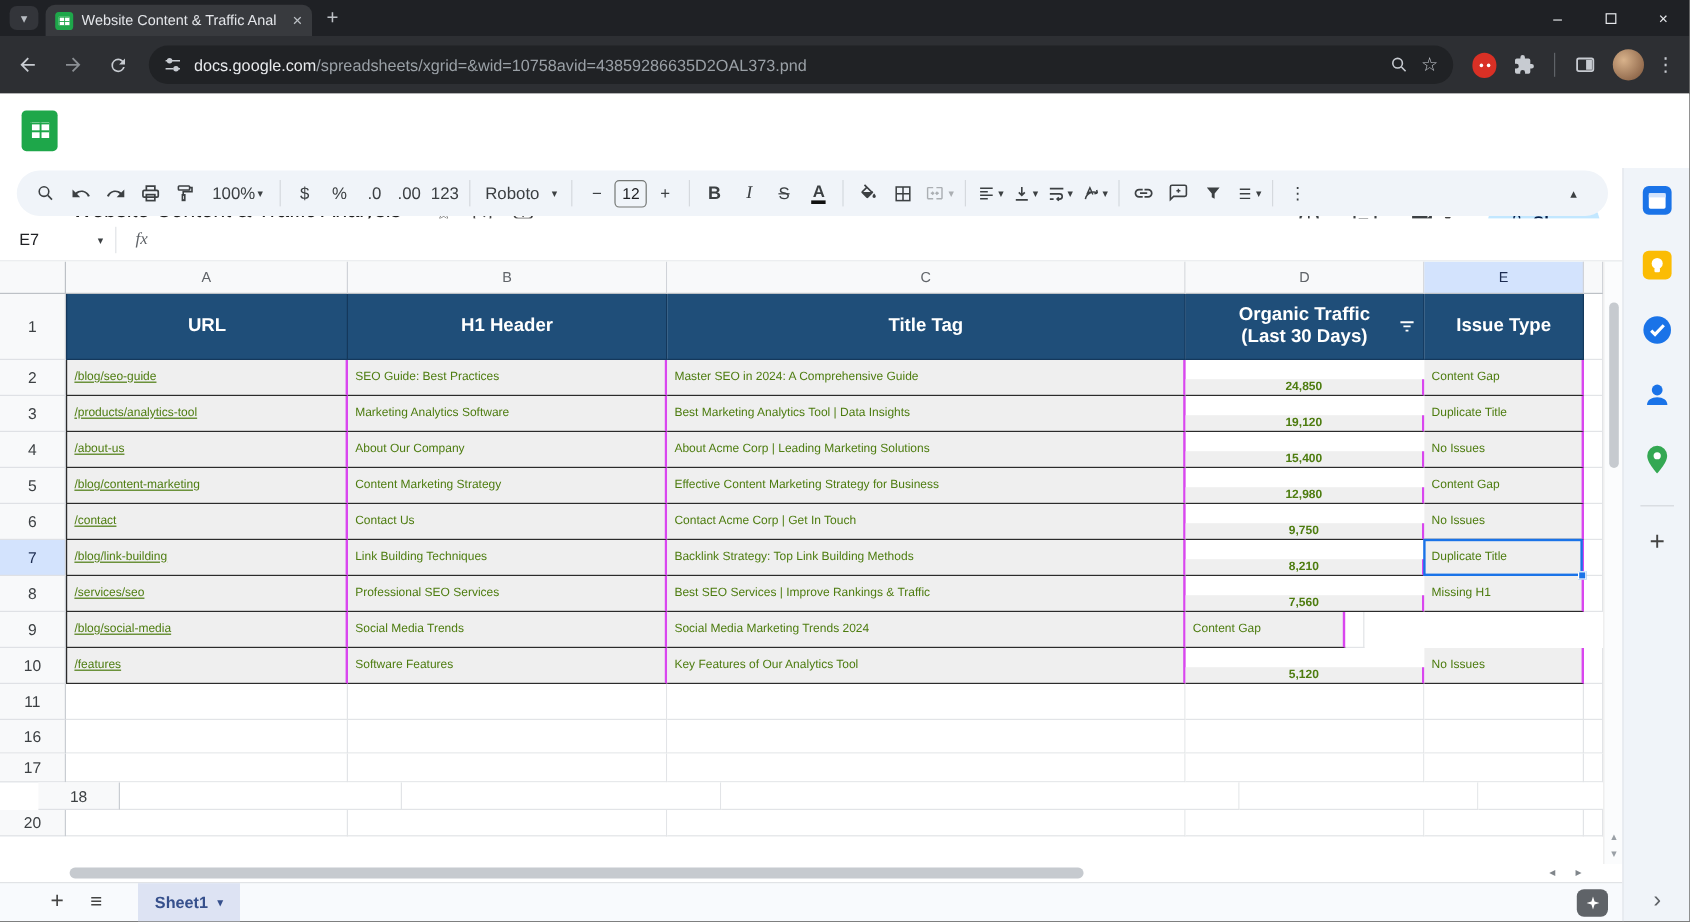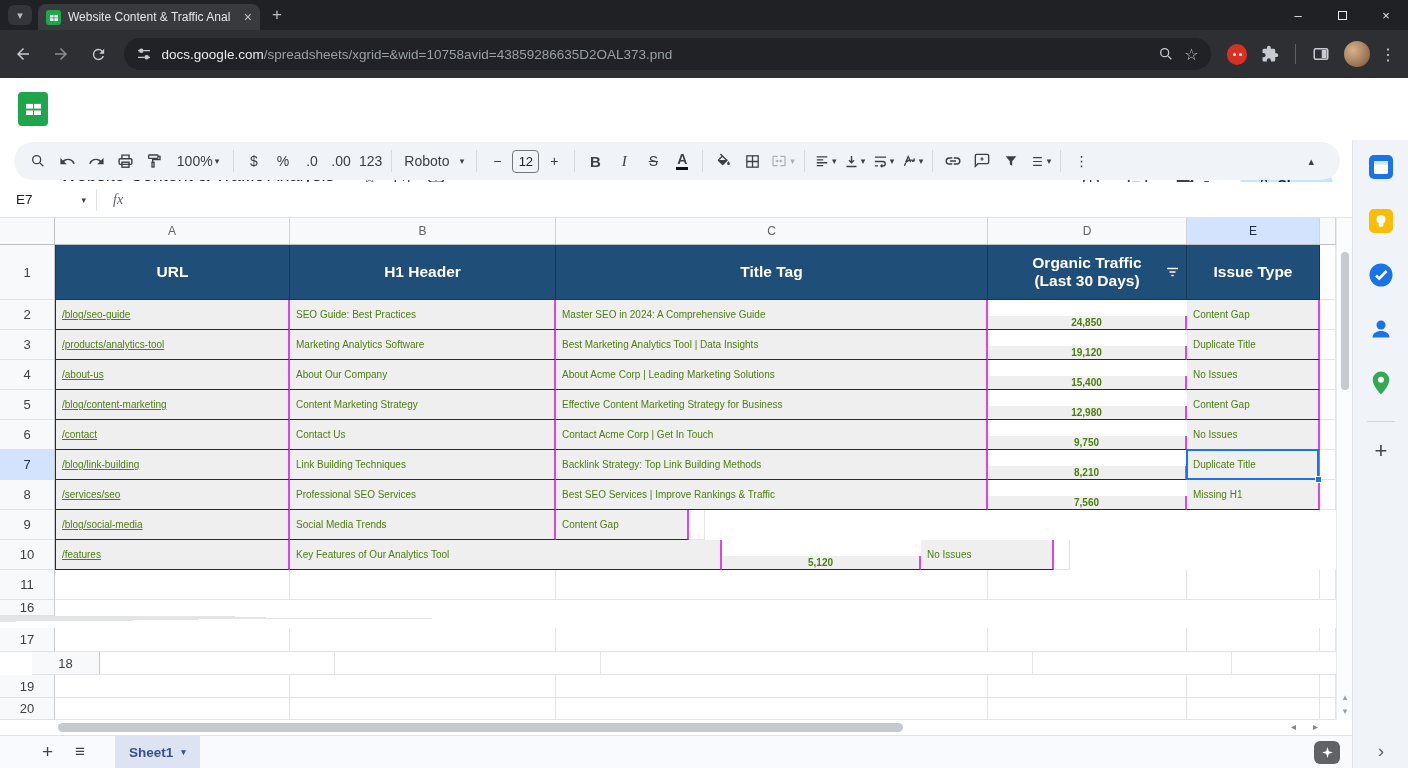--- a/index.html
+++ b/index.html
@@ -485,41 +485,43 @@
         <div class="dcell c1" style="width: 266px;">Professional SEO Services</div>
         <div class="dcell c2" style="width: 432px;">Best SEO Services | Improve Rankings &amp; Traffic</div>
         <div class="dcell c3" style="width: 199px;">7,560</div>
         <div class="dcell c4" style="width: 133px;">Missing H1</div>
         <div class="osliver" style="width: 16px;"></div>
       </div>
       <div class="grow" style="height: 30px;">
         <div class="rowlab" style="width: 55px;">9</div>
         <div class="dcell c0" style="width: 235px;">/blog/social-media</div>
         <div class="dcell c1" style="width: 266px;">Social Media Trends</div>
+        <div class="dcell c2" style="width: 432px;">Social Media Marketing Trends 2024</div>
         <div class="dcell c4" style="width: 133px;">Content Gap</div>
         <div class="osliver" style="width: 16px;"></div>
       </div>
       <div class="grow" style="height: 30px;">
         <div class="rowlab" style="width: 55px;">10</div>
         <div class="dcell c0" style="width: 235px;">/features</div>
+        <div class="dcell c1" style="width: 266px;">Software Features</div>
         <div class="dcell c2" style="width: 432px;">Key Features of Our Analytics Tool</div>
         <div class="dcell c3" style="width: 199px;">5,120</div>
         <div class="dcell c4" style="width: 133px;">No Issues</div>
         <div class="osliver" style="width: 16px;"></div>
       </div>
       <div class="grow" style="height: 30px;">
         <div class="rowlab" style="width: 55px;">11</div>
         <div class="ecell" style="width: 235px;"></div>
         <div class="ecell" style="width: 266px;"></div>
         <div class="ecell" style="width: 432px;"></div>
         <div class="ecell" style="width: 199px;"></div>
         <div class="ecell" style="width: 133px;"></div>
         <div class="ecell" style="width: 16px;"></div>
       </div>
-      <div class="grow" style="height: 28px; flex-direction: column;">
+      <div class="grow" style="height: 28px;">
         <div class="rowlab" style="width: 55px;">16</div>
         <div class="ecell" style="width: 235px;"></div>
         <div class="ecell" style="width: 266px;"></div>
         <div class="ecell" style="width: 432px;"></div>
         <div class="ecell" style="width: 199px;"></div>
         <div class="ecell" style="width: 133px;"></div>
         <div class="ecell" style="width: 16px;"></div>
       </div>
       <div class="grow" style="height: 24px;">
         <div class="rowlab" style="width: 55px;">17</div>
@@ -532,29 +534,20 @@
       </div>
       <div class="grow" style="height: 23px;">
         <div class="rowlab" style="width: 68px; margin-left: 32px;">18</div>
         <div class="ecell" style="width: 235px;"></div>
         <div class="ecell" style="width: 266px;"></div>
         <div class="ecell" style="width: 432px;"></div>
         <div class="ecell" style="width: 199px;"></div>
         <div class="ecell" style="width: 133px;"></div>
         <div class="ecell" style="width: 16px;"></div>
       </div>
-      <div class="grow" style="height: 23px;">
-        <div class="rowlab" style="width: 55px;">19</div>
-        <div class="ecell" style="width: 235px;"></div>
-        <div class="ecell" style="width: 266px;"></div>
-        <div class="ecell" style="width: 432px;"></div>
-        <div class="ecell" style="width: 199px;"></div>
-        <div class="ecell" style="width: 133px;"></div>
-        <div class="ecell" style="width: 16px;"></div>
-      </div>
       <div class="grow" style="height: 22px;">
         <div class="rowlab" style="width: 55px;">20</div>
         <div class="ecell" style="width: 235px;"></div>
         <div class="ecell" style="width: 266px;"></div>
         <div class="ecell" style="width: 432px;"></div>
         <div class="ecell" style="width: 199px;"></div>
         <div class="ecell" style="width: 133px;"></div>
         <div class="ecell" style="width: 16px;"></div>
       </div>
     </div>

